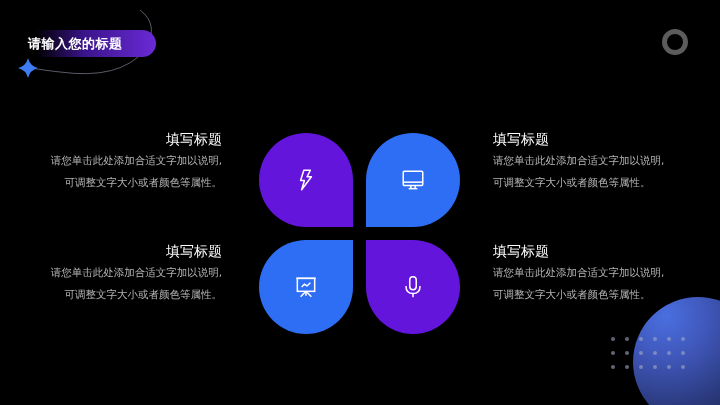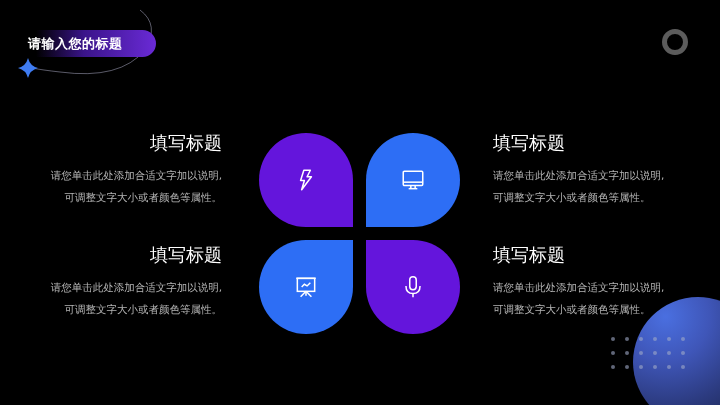--- a/index.html
+++ b/index.html
@@ -13,22 +13,22 @@
   .deco-arc { position: absolute; left: 0; top: 0; }
   .ring { position: absolute; left: 662px; top: 29px; width: 16px; height: 16px;
           border: 5px solid #5c5c5c; border-radius: 50%; }
   .sphere { position: absolute; left: 633px; top: 297px; width: 130px; height: 130px; border-radius: 50%;
             background: radial-gradient(circle at 25% 15%, #4a6fe0 0%, #3f56b8 30%, #2c3b80 60%, #141c3c 100%); }
   .dots { position: absolute; left: 611px; top: 337px; display: grid;
           grid-template-columns: repeat(6, 4px); grid-auto-rows: 4px; column-gap: 10px; row-gap: 10px; }
   .dots span { width: 4px; height: 4px; border-radius: 50%; background: rgba(160,170,200,0.6); }
 
   .block { position: absolute; width: 200px; }
-  .block .title { font-size: 18px; color: #fff; white-space: nowrap; }
-  .block .desc { font-size: 10.5px; color: #b5b5b5; line-height: 22px; margin-top: 9px; white-space: nowrap; }
+  .block .title { font-size: 14px; color: #fff; white-space: nowrap; }
+  .block .desc { font-size: 10.5px; color: #b5b5b5; line-height: 22px; white-space: nowrap; }
   .block.left { text-align: right; }
   .block.right { text-align: left; }
 
   .petal { position: absolute; width: 94px; height: 94px; display: flex; align-items: center; justify-content: center; }
   .petal.tl { left: 259px; top: 133px; background: #6415dc; border-radius: 47px 47px 0 47px; }
   .petal.tr { left: 366px; top: 133px; background: #2d6ef5; border-radius: 47px 47px 47px 0; }
   .petal.bl { left: 259px; top: 240px; background: #2d6ef5; border-radius: 47px 0 47px 47px; }
   .petal.br { left: 366px; top: 240px; background: #6415dc; border-radius: 0 47px 47px 47px; }
   .petal svg { width: 26px; height: 26px; }
 </style>

